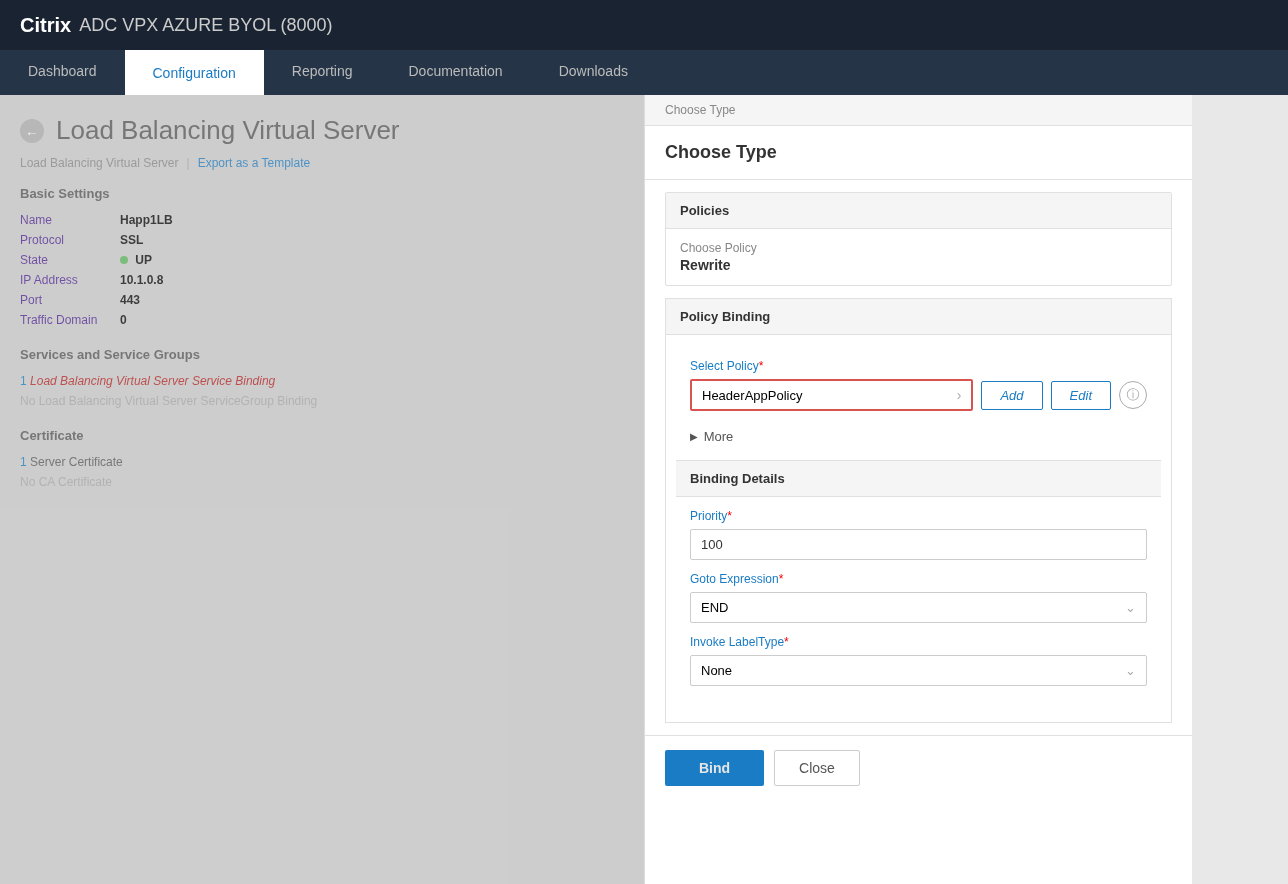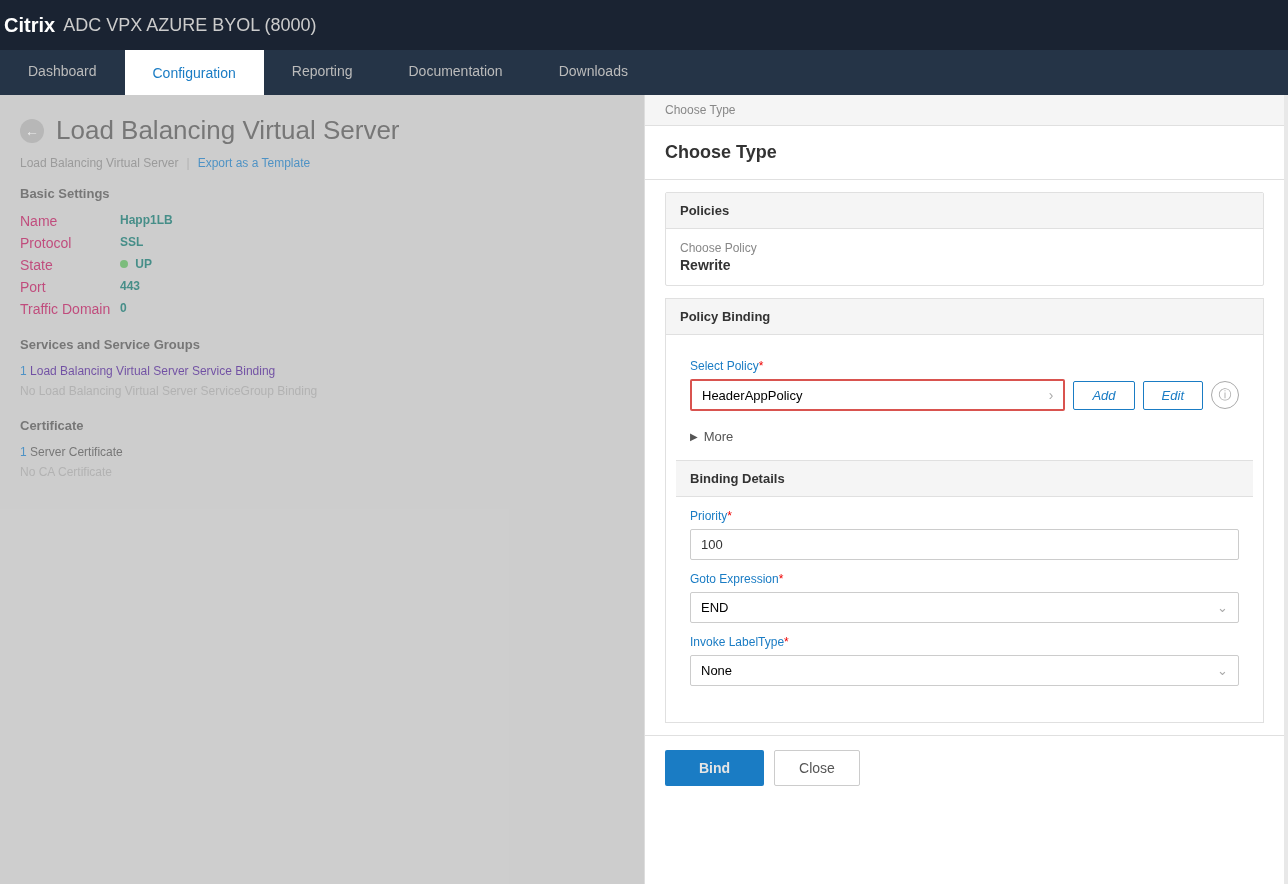--- a/index.html
+++ b/index.html
@@ -4,21 +4,21 @@
   <style>
     * { box-sizing: border-box; margin: 0; padding: 0; }
     body { font-family: Arial, sans-serif; font-size: 13px; background: #e8e8e8; width: 1288px; height: 884px; overflow: hidden; }
 
     
     .top-header {
       background: #1a2332;
       height: 50px;
       display: flex;
       align-items: center;
-      padding: 0 4px;
+      padding: 0 20px;
     }
     .top-header .brand-citrix {
       color: #fff;
       font-size: 20px;
       font-weight: bold;
       margin-right: 8px;
     }
     .top-header .brand-rest {
       color: #ccc;
       font-size: 18px;
@@ -115,25 +115,25 @@
 
     .basic-settings {
       margin-bottom: 20px;
     }
     .field-row {
       display: flex;
       margin-bottom: 6px;
     }
     .field-label {
       width: 100px;
-      color: #be185d;
-      font-size: 14px;
+      color: #4c1d95;
+      font-size: 12px;
     }
     .field-value {
-      color: #0f766e;
+      color: #000000;
       font-size: 12px;
       font-weight: bold;
     }
     .status-dot {
       display: inline-block;
       width: 8px; height: 8px;
       border-radius: 50%;
       background: #5cb85c;
       margin-right: 4px;
     }
@@ -154,21 +154,21 @@
       margin-bottom: 6px;
       display: block;
     }
 
     .cert-section {
       margin-top: 20px;
     }
 
     
     .right-panel {
-      width: 640px;
+      width: 548px;
       background: #fff;
       overflow-y: auto;
       border-left: 1px solid #ddd;
     }
 
     .panel-breadcrumb {
       background: #f5f5f5;
       padding: 8px 20px;
       font-size: 12px;
       color: #888;
@@ -405,34 +405,38 @@
         <span class="field-value">SSL</span>
       </div>
       <div class="field-row">
         <span class="field-label">State</span>
         <span class="field-value">
           <span class="status-dot"></span>
           <span>UP</span>
         </span>
       </div>
       <div class="field-row">
+        <span class="field-label">IP Address</span>
+        <span class="field-value">10.1.0.8</span>
+      </div>
+      <div class="field-row">
         <span class="field-label">Port</span>
         <span class="field-value">443</span>
       </div>
       <div class="field-row">
         <span class="field-label">Traffic Domain</span>
         <span class="field-value">0</span>
       </div>
     </div>
 
     <div class="services-section">
       <div class="section-title">Services and Service Groups</div>
       <span class="service-link">
         <span style="color:#1a7cc4;">1</span>
-        <span style="color:#4c1d95;"> Load Balancing Virtual Server Service Binding</span>
+        <span style="color:#b91c1c;font-style:italic;"> Load Balancing Virtual Server Service Binding</span>
       </span>
       <span class="service-link-no">
         <span style="color:#aaa;">No</span>
         <span> Load Balancing Virtual Server ServiceGroup Binding</span>
       </span>
     </div>
 
     <div class="cert-section">
       <div class="section-title">Certificate</div>
       <span class="service-link">

